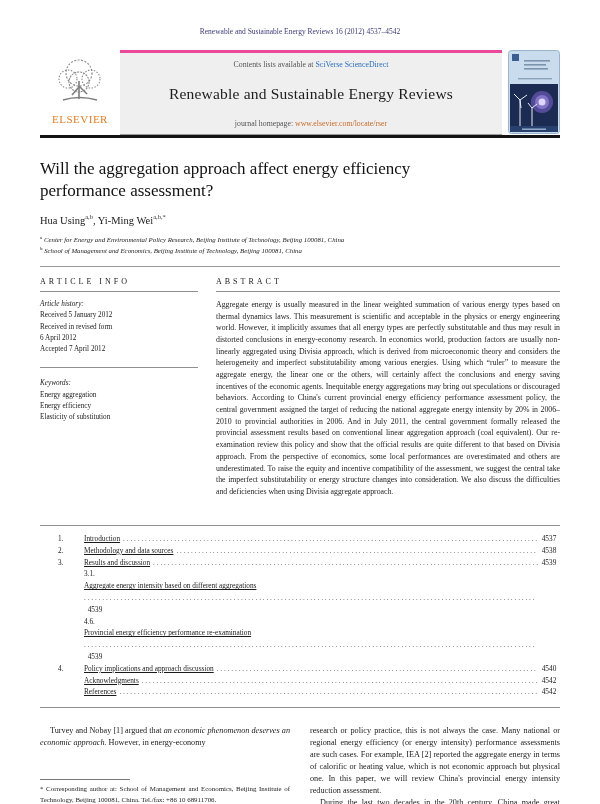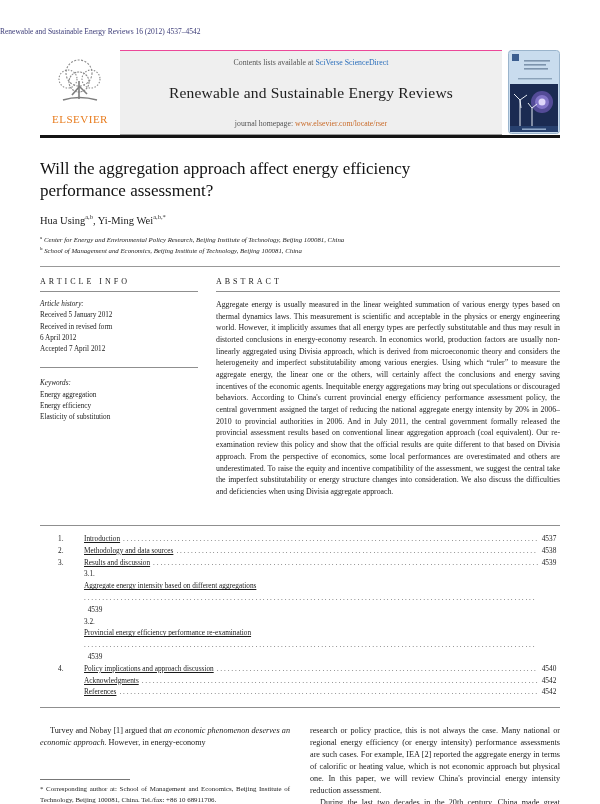--- a/index.html
+++ b/index.html
@@ -5,28 +5,28 @@
   * { margin:0; padding:0; box-sizing:border-box; }
   html,body { background:#e8e8e8; }
   .page {
     width:600px; height:804px; margin:0 auto; background:#ffffff;
     font-family:"Liberation Serif", serif; color:#1a1a1a;
     position:relative; overflow:hidden;
   }
   .content { padding:0 40px; }
 
   
-  .citation { padding-top:27px; text-align:left; font-size:7.5px; color:#3c3c78; }
+  .citation { padding-top:27px; text-align:center; font-size:7.5px; color:#3c3c78; }
 
   
   .header-band { margin-top:14px; display:flex; align-items:stretch; height:85px; }
   .logo-col { width:80px; display:flex; flex-direction:column; align-items:center; padding-top:3px; }
   .logo-col .els-text { font-size:11px; color:#e87c1e; letter-spacing:0.5px; margin-top:-2px; font-family:"Liberation Serif", serif; }
   .center-box {
-    flex:1; background:#efefef; border-top:1px solid #ec4899; border-bottom:1px solid #9a9a9a;
+    flex:1; background:#efefef; border-top:3px solid #ec4899; border-bottom:1px solid #9a9a9a;
     display:flex; flex-direction:column; justify-content:space-between; text-align:center;
     padding:7px 4px 6px 4px;
   }
   .contents-line { font-size:7.8px; color:#555; }
   .contents-line .sci-link { color:#2a6ebb; }
   .journal-title { font-size:15.5px; color:#1d1d1d; letter-spacing:0.2px; }
   .homepage-line { font-size:7.8px; color:#555; }
   .homepage-line .url { color:#c96a28; }
   .cover-col { width:58px; display:flex; justify-content:flex-end; align-items:flex-start; }
   .thick-rule { height:3px; background:#141414; margin-top:0px; }
@@ -201,21 +201,21 @@
           <span class="toc-dots"></span>
           <span class="toc-page">4539</span>
       </div>
       <div class="toc-row lvl2">
         <span class="num">3.1.</span>
           <span class="lbl">Aggregate energy intensity based on different aggregations</span>
           <span class="toc-dots"></span>
           <span class="toc-page">4539</span>
       </div>
       <div class="toc-row lvl2">
-        <span class="num">3.2.</span>
+        <span class="num">4.6.</span>
           <span class="lbl">Provincial energy efficiency performance re-examination</span>
           <span class="toc-dots"></span>
           <span class="toc-page">4539</span>
       </div>
       <div class="toc-row lvl1">
         <span class="num">4.</span>
           <span class="lbl">Policy implications and approach discussion</span>
           <span class="toc-dots"></span>
           <span class="toc-page">4540</span>
       </div>

